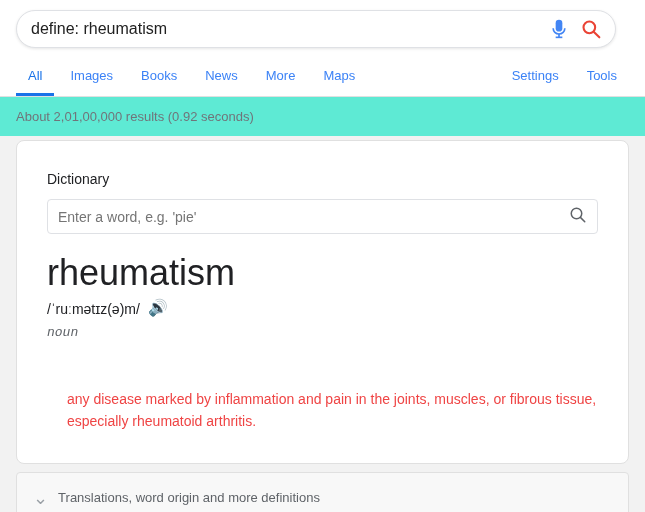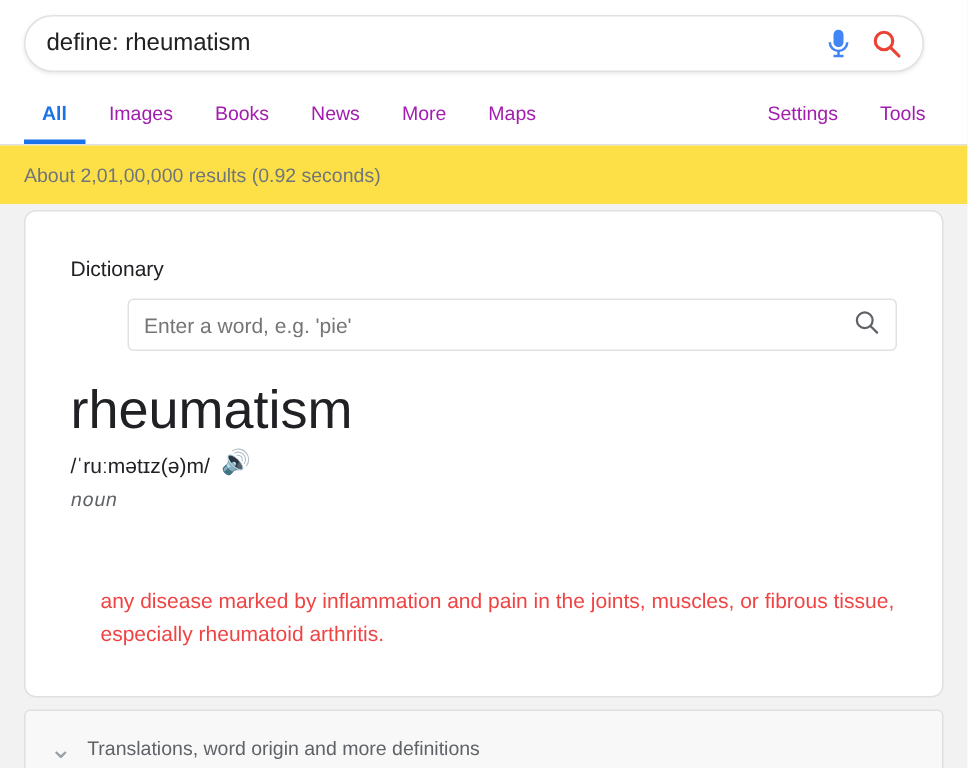--- a/index.html
+++ b/index.html
@@ -51,45 +51,45 @@
     
     .nav-tabs {
       display: flex;
       align-items: center;
       gap: 4px;
     }
 
     .nav-tab {
       padding: 10px 12px;
       font-size: 13px;
-      color: #a21caf;
+      color: #3b82f6;
       cursor: pointer;
       border-bottom: 3px solid transparent;
       text-decoration: none;
       white-space: nowrap;
     }
 
     .nav-tab.active {
       color: #1a73e8;
       border-bottom: 3px solid #1a73e8;
-      font-weight: 700;
+      font-weight: 400;
     }
 
     .nav-right {
       margin-left: auto;
       display: flex;
       gap: 4px;
     }
 
     
     .results-count {
       padding: 12px 16px;
       font-size: 13px;
       color: #70757a;
-      background: #fde047;
+      background: #5eead4;
     }
 
     
     .dictionary-card {
       background: #fff;
       border: 1px solid #e0e0e0;
       border-radius: 8px;
       margin: 4px 16px 8px 16px;
       padding: 30px;
     }
@@ -102,21 +102,20 @@
     }
 
     .dict-search-box {
       display: flex;
       align-items: center;
       border: 1px solid #dfe1e5;
       border-radius: 4px;
       padding: 6px 10px;
       margin-bottom: 18px;
       background: #fff;
-      margin-left: 38px;
     }
 
     .dict-search-input {
       flex: 1;
       border: none;
       outline: none;
       font-size: 14px;
       color: #80868b;
       background: transparent;
     }

